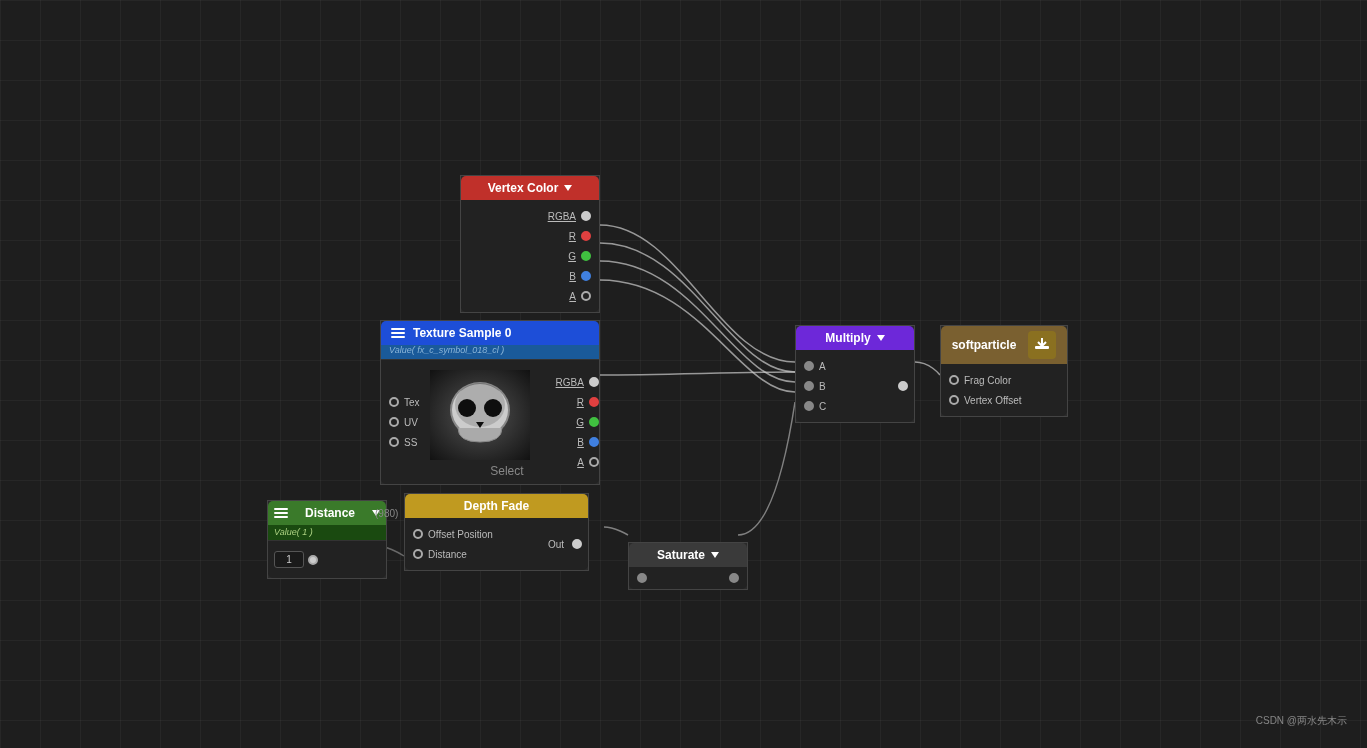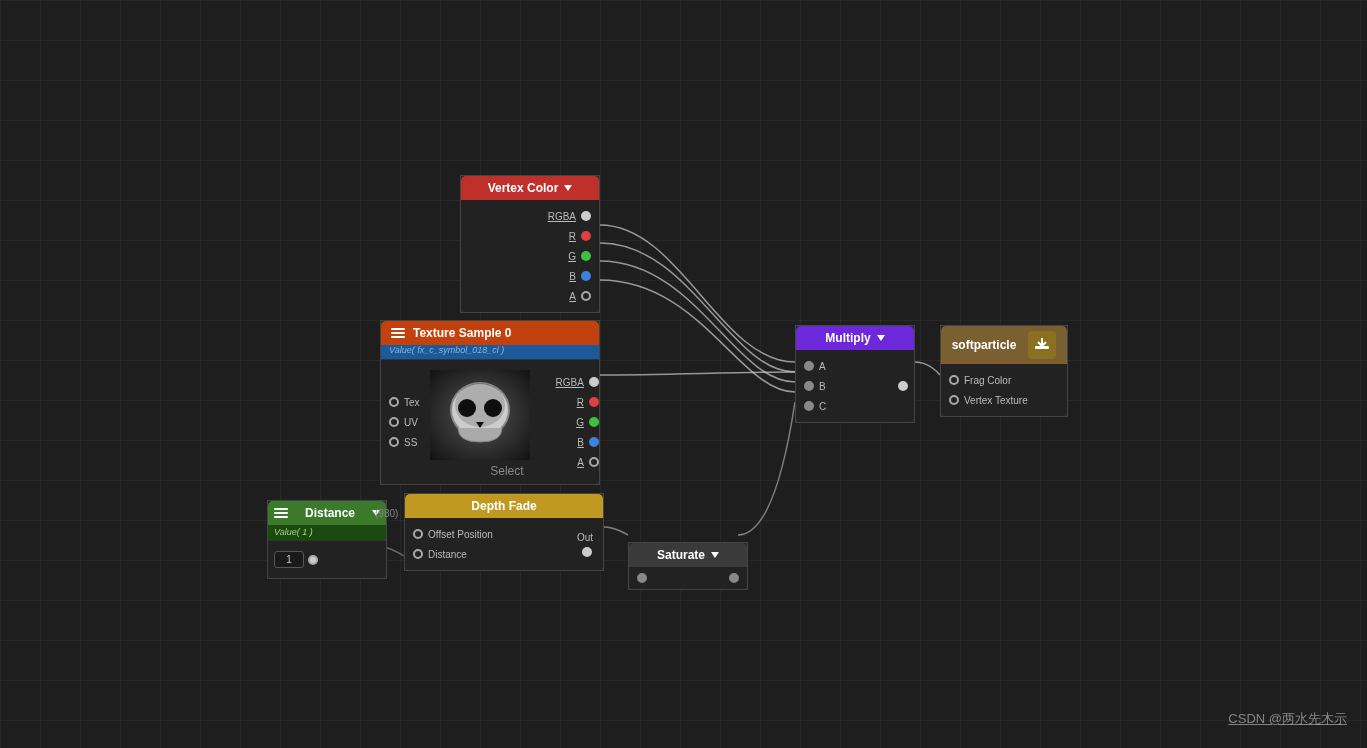--- a/index.html
+++ b/index.html
@@ -123,21 +123,21 @@
       left: 267px;
       top: 500px;
       width: 105px;
     }
     #distance .node-header { background: #3a7a2a; }
 
     
     #depth-fade {
       left: 404px;
       top: 493px;
-      width: 200px;
+      width: 185px;
     }
     #depth-fade .node-header { background: #c09a20; }
 
     
     #saturate {
       left: 628px;
       top: 495px;
       width: 110px;
       margin-top: 47px;
     }
@@ -224,23 +224,22 @@
       left: 0;
       width: 1367px;
       height: 748px;
       pointer-events: none;
     }
 
     .watermark {
       position: absolute;
       bottom: 20px;
       right: 20px;
-      font-size: 13px;
+      font-size: 10px;
       color: rgba(200,200,200,0.6);
-      text-decoration: underline;
     }
 
     .output-icon {
       width: 28px;
       height: 28px;
       background: #8a7020;
       border-radius: 4px;
       display: flex;
       align-items: center;
       justify-content: center;
@@ -291,21 +290,21 @@
       <div class="pin-dot blue"></div>
     </div>
     <div class="pin-row right">
       <span class="pin-label right">A</span>
       <div class="pin-dot outline"></div>
     </div>
   </div>
 </div>
 
 <div class="node" id="texture-sample">
-  <div class="node-header" style="justify-content: flex-start; gap: 8px; background: #c2410c;">
+  <div class="node-header" style="justify-content: flex-start; gap: 8px; background: #1d4ed8;">
     <div class="node-menu-icon">
       <span></span>
         <span></span>
         <span></span>
     </div>
     <span>Texture Sample 0</span>
   </div>
   <div class="node-subtitle">Value( fx_c_symbol_018_cl )</div>
   <div class="node-body" style="display: flex;">
 
@@ -411,21 +410,21 @@
       </svg>
     </div>
   </div>
   <div class="node-body">
     <div class="pin-row">
       <div class="pin-dot outline"></div>
       <span class="pin-label">Frag Color</span>
     </div>
     <div class="pin-row">
       <div class="pin-dot outline"></div>
-      <span class="pin-label">Vertex Texture</span>
+      <span class="pin-label">Vertex Offset</span>
     </div>
   </div>
 </div>
 
 <div class="node" id="distance">
   <div class="node-header" style="background: #3a7a2a; justify-content: space-between; padding: 5px 6px;">
     <div class="node-menu-icon">
       <span></span>
         <span></span>
         <span></span>
@@ -450,21 +449,21 @@
     <div style="flex: 1;">
       <div class="pin-row">
         <div class="pin-dot outline"></div>
         <span class="pin-label">Offset Position</span>
       </div>
       <div class="pin-row">
         <div class="pin-dot outline"></div>
         <span class="pin-label">Distance</span>
       </div>
     </div>
-    <div style="display: flex; align-items: center; padding-right: 6px; flex-direction: column; gap: 4px;">
+    <div style="display: flex; align-items: center; padding-right: 6px; flex-direction: row; gap: 4px;">
       <span style="font-size: 10px; color: #bbb; margin-right: 4px;">Out</span>
       <div class="pin-dot white"></div>
     </div>
   </div>
 </div>
 
 <div class="node" id="saturate">
   <div class="node-header" style="background: #3a3a3a;">
     <span>Saturate</span>
     <div class="dropdown-arrow"></div>

